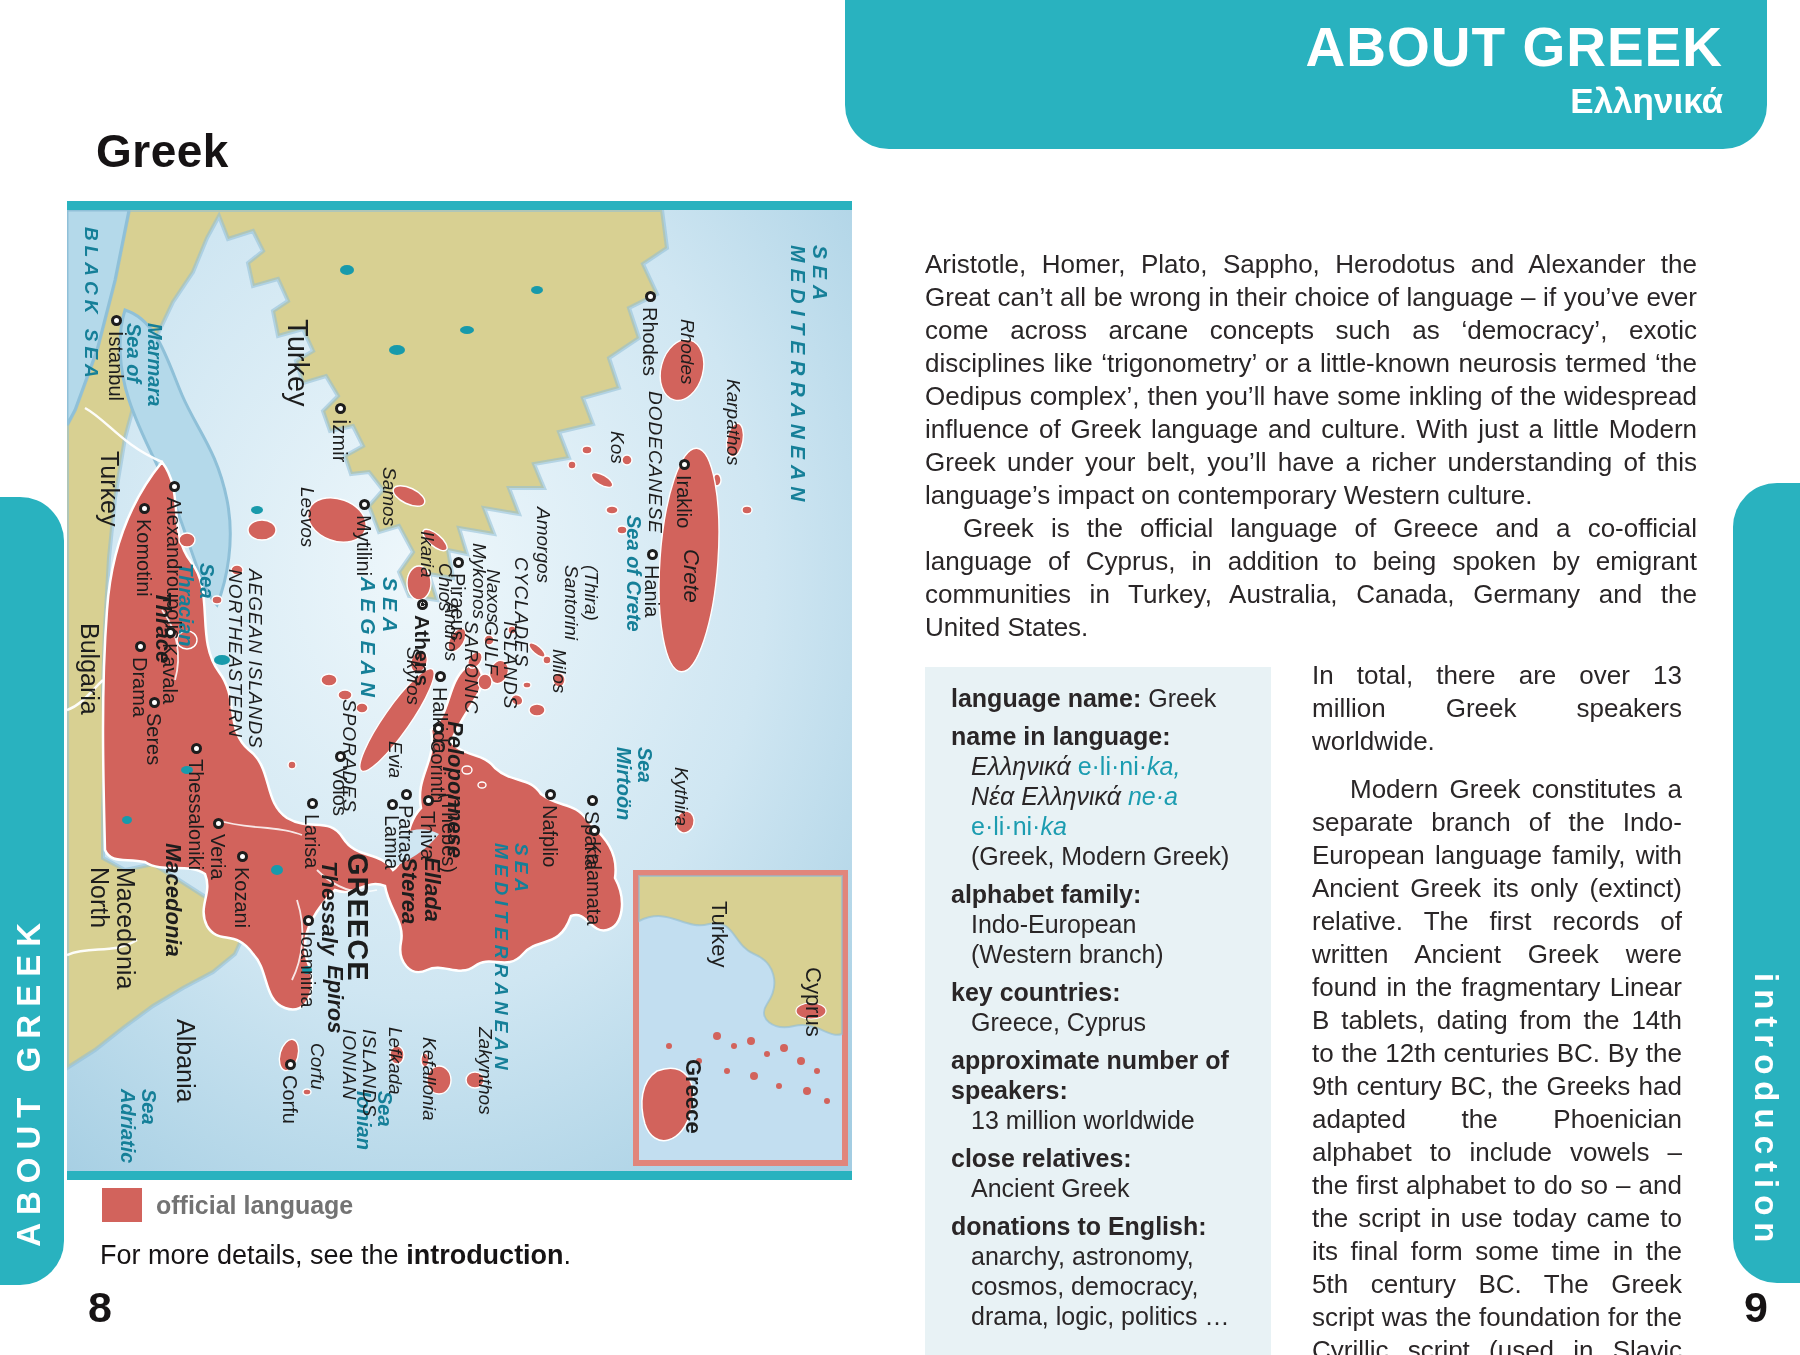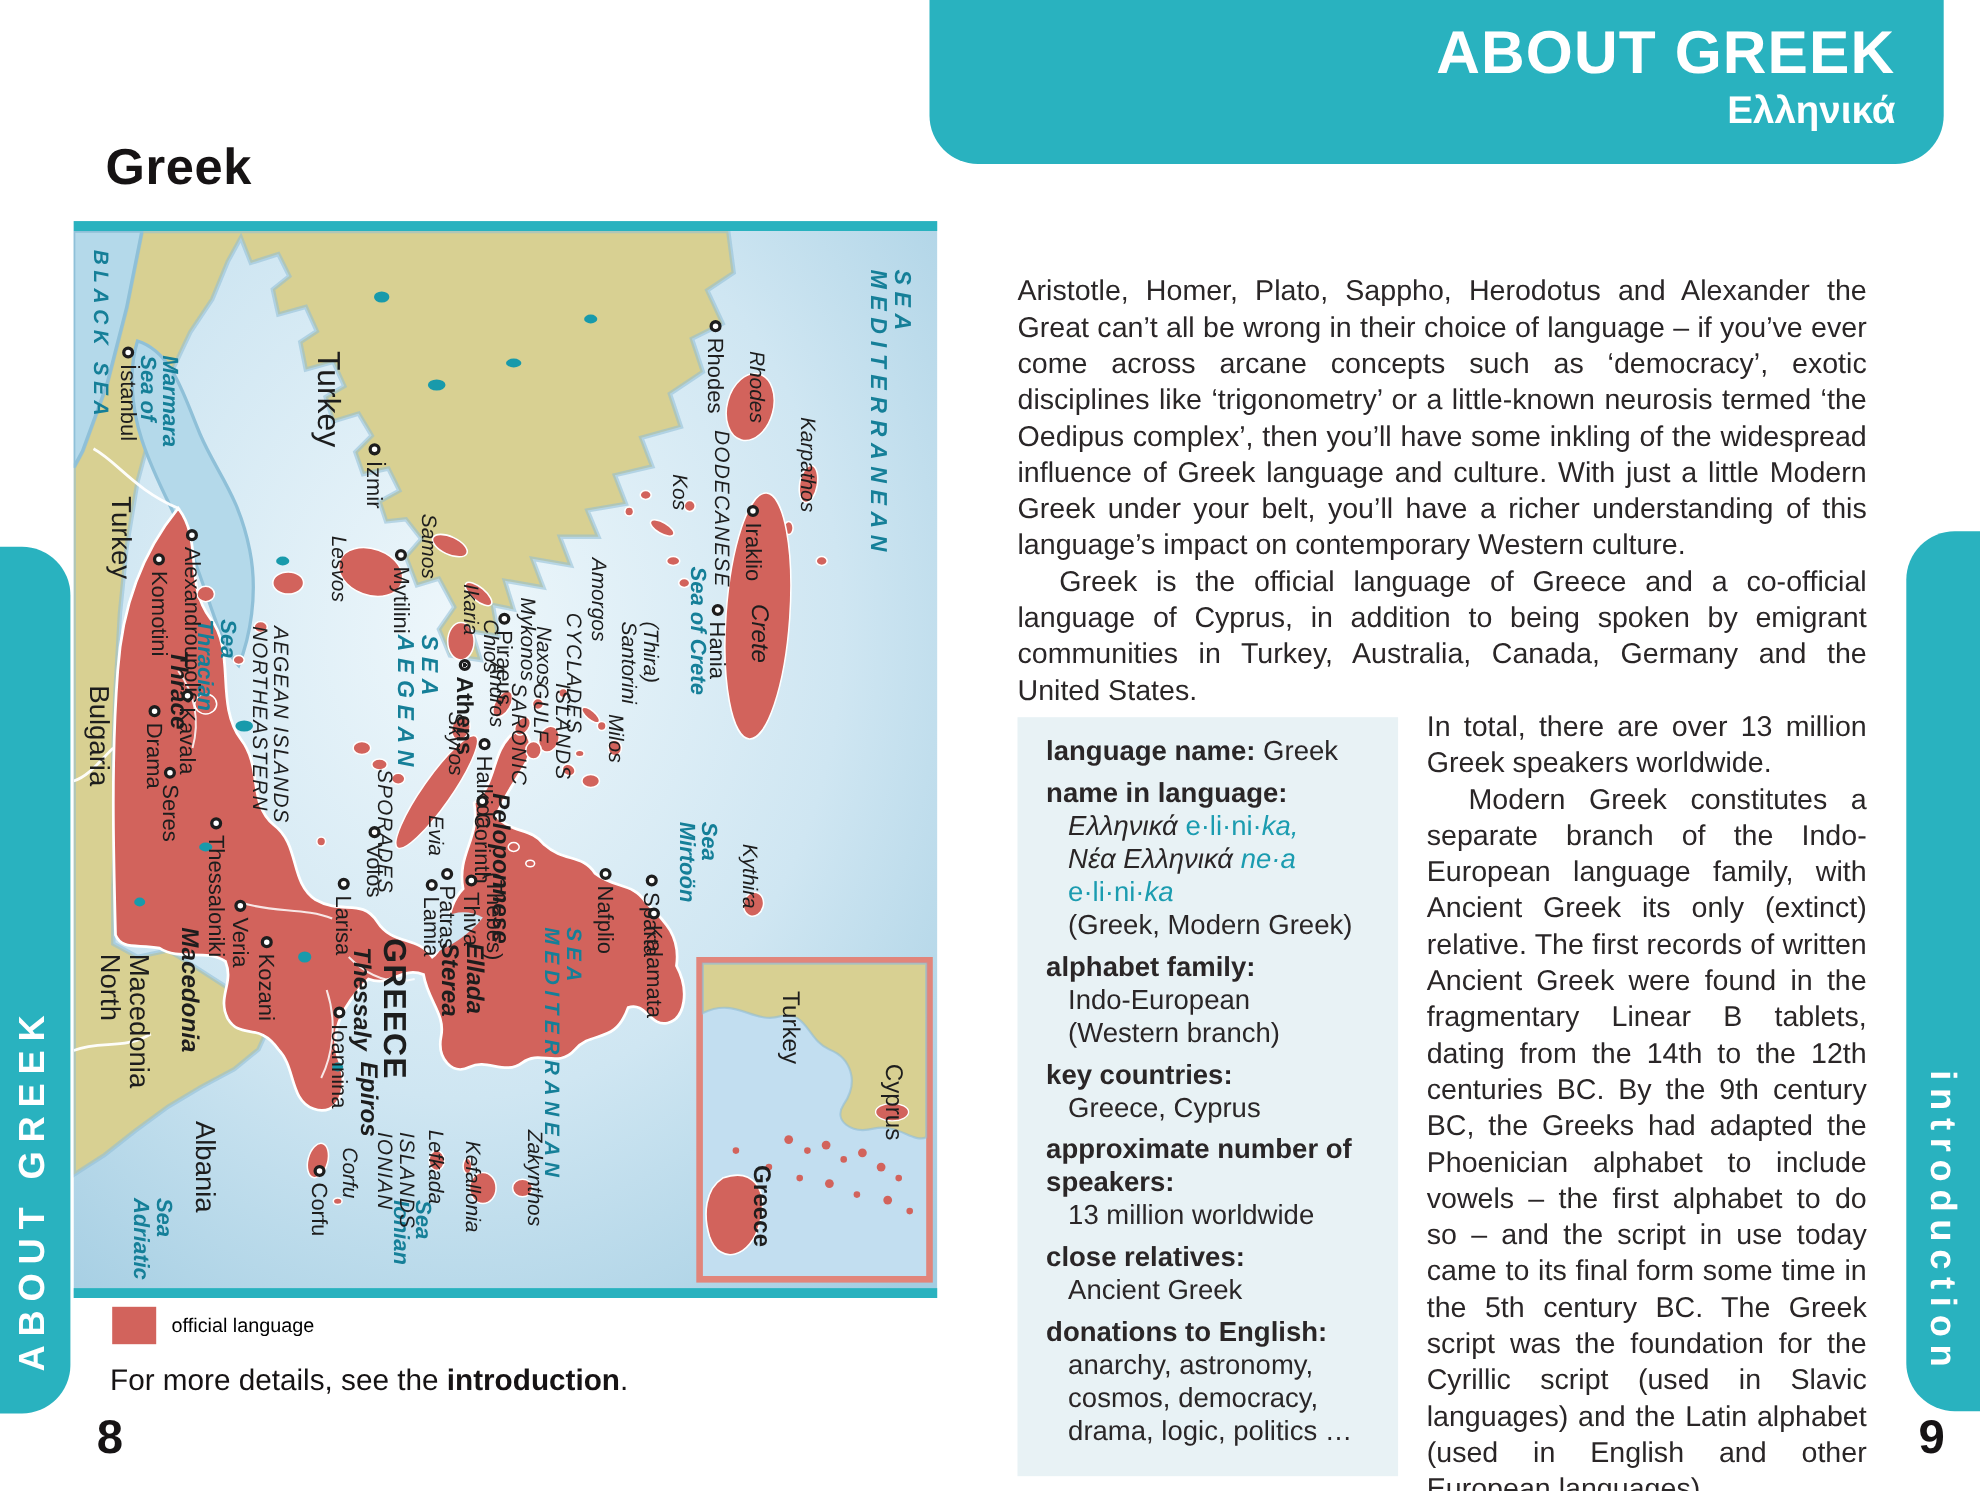--- a/index.html
+++ b/index.html
@@ -34,21 +34,21 @@
   .island.crete{font-size:22px;}
   .group{font-style:italic;font-size:19px;letter-spacing:1px;}
   .inset-c{font-size:22px;}
   .inset-g{font-size:22px;font-weight:700;}
   .dot,.star{display:inline-block;width:11px;height:11px;border-radius:50%;
       background:#fff;border:3px solid #1d1d1d;margin:2px 0 5px 2px;}
   .star{background:radial-gradient(circle,#1d1d1d 0 2px,#fff 2px);}
 
   #legend{left:102px;top:1188px;display:flex;align-items:center;}
   #legend .swatch{width:40px;height:34px;background:var(--red);margin-right:14px;}
-  #legend .lab{font-size:18px;font-weight:400;color:#000000;}
+  #legend .lab{font-size:25px;font-weight:700;color:#737373;}
   #footer-left{left:100px;top:1240px;font-size:27px;color:#161314;}
   #footer-left b{font-weight:800;}
   .pagenum{font-size:43px;font-weight:800;color:#161314;}
   #pn-left{left:88px;top:1283px;}
   #pn-right{left:1744px;top:1283px;}
 
   .side-tab{background:var(--teal);z-index:6;}
   #tab-left{left:0;top:497px;width:64px;height:788px;border-radius:0 44px 44px 0;}
   #tab-left span{position:absolute;bottom:38px;left:10px;writing-mode:vertical-rl;transform:rotate(180deg);
       color:#fff;font-weight:700;font-size:33px;letter-spacing:8px;white-space:nowrap;}
@@ -69,21 +69,21 @@
   #glance{position:absolute;left:0;top:8px;width:346px;}
   #glance-head{background:var(--teal);color:#fff;font-weight:700;font-size:27px;padding:7px 10px 8px 26px;}
   #glance-body{background:#e8f2f5;padding:16px 10px 18px 26px;text-align:left;}
   .g-entry{margin-bottom:8px;font-size:25px;line-height:30px;}
   .g-label{font-weight:700;}
   .g-line{padding-left:20px;}
   .run-it{font-style:italic;}
   .run-pr{color:var(--pron);}
   .run-pri{color:var(--pron);font-style:italic;}
   #colflow{margin-left:372px;width:400px;}
-  #colflow p{margin:0;}
+  #colflow p{margin:15px;}
 </style>
 </head>
 <body>
 
 <div class="abs" id="page-title-left">Greek</div>
 
 <div class="abs" id="map">
   <div class="bar top"></div>
   <div class="bar bottom"></div>
 

